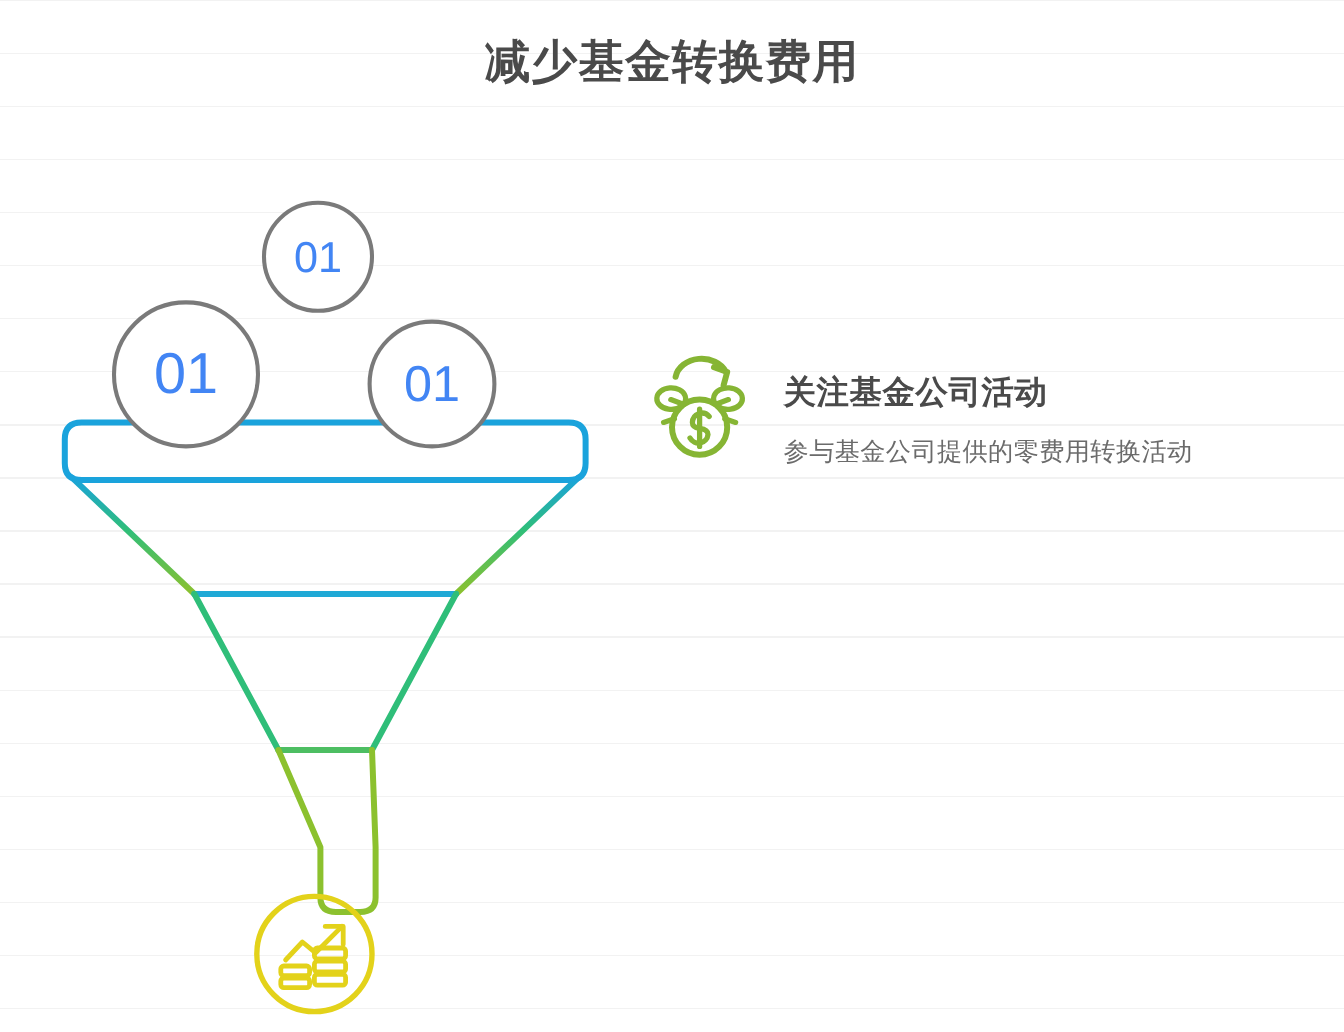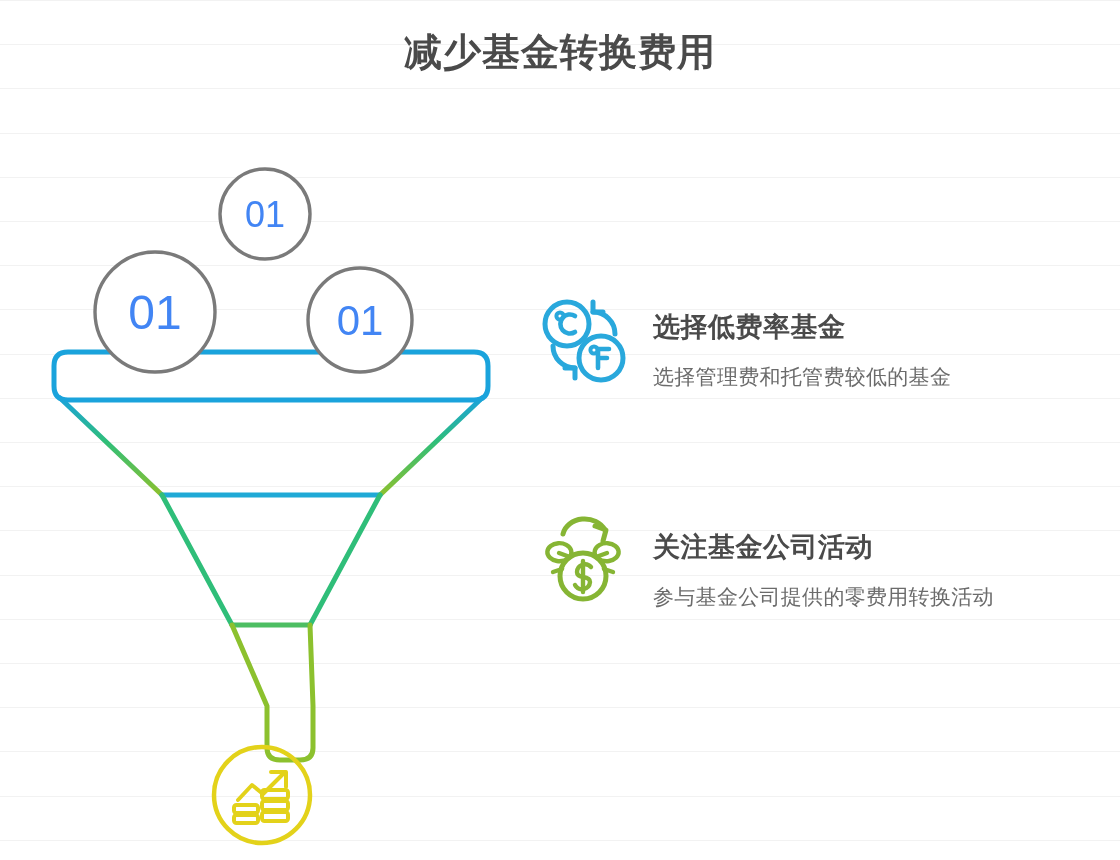--- a/index.html
+++ b/index.html
@@ -173,42 +173,20 @@
       <text x="155" y="172" text-anchor="middle" dominant-baseline="central" font-family="Liberation Sans, sans-serif" font-size="48" fill="#4285f4">01</text>
     </g>
     <g>
       <circle cx="360" cy="180" r="52" fill="#ffffff" stroke="#7a7a7a" stroke-width="3.4"></circle>
       <text x="360" y="180" text-anchor="middle" dominant-baseline="central" font-family="Liberation Sans, sans-serif" font-size="42" fill="#4285f4">01</text>
     </g>
   </svg>
 
   <div id="items">
 
-    <div class="item">
-      <svg class="item-icon" viewBox="0 0 96 96" fill="none" stroke="#29a8dc" stroke-width="5" stroke-linecap="round" stroke-linejoin="round">
-
-        <circle cx="32" cy="30" r="22"></circle>
-        <circle cx="25" cy="22" r="3.6" stroke-width="4"></circle>
-        <path d="M 40 22 A 9.5 9.5 0 1 0 40 38" stroke-width="4.6"></path>
-
-        <circle cx="66" cy="64" r="22"></circle>
-        <circle cx="59" cy="56" r="3.6" stroke-width="4"></circle>
-        <path d="M 74 55 L 63 55 L 63 74 M 63 64 L 72 64" stroke-width="4.6"></path>
-
-        <path d="M 58 18 A 22 22 0 0 1 80 40"></path>
-        <polyline points="58,8 58,18 68,18"></polyline>
-
-        <path d="M 18 52 A 22 22 0 0 0 40 74"></path>
-        <polyline points="30,74 40,74 40,84"></polyline>
-      </svg>
-      <div class="item-text">
-        <div class="item-title">选择低费率基金</div>
-        <div class="item-desc">选择管理费和托管费较低的基金</div>
-      </div>
-    </div>
 
 
     <div class="item">
       <svg class="item-icon" viewBox="0 0 96 96" fill="none" stroke="#86b534" stroke-width="5" stroke-linecap="round" stroke-linejoin="round">
 
         <circle cx="48" cy="62" r="23"></circle>
         <path d="M 56 53 A 8 8 0 0 0 42 58 Q 42 62 48 63 Q 55 64 55 68 A 8 8 0 0 1 40 71" stroke-width="4.4"></path>
         <line x1="48" y1="47" x2="48" y2="78" stroke-width="4.4"></line>
 
         <path d="M 36 36 A 12 9 0 1 0 22 47 A 12 9 0 0 0 36 36 Z" stroke-width="4.4"></path>

